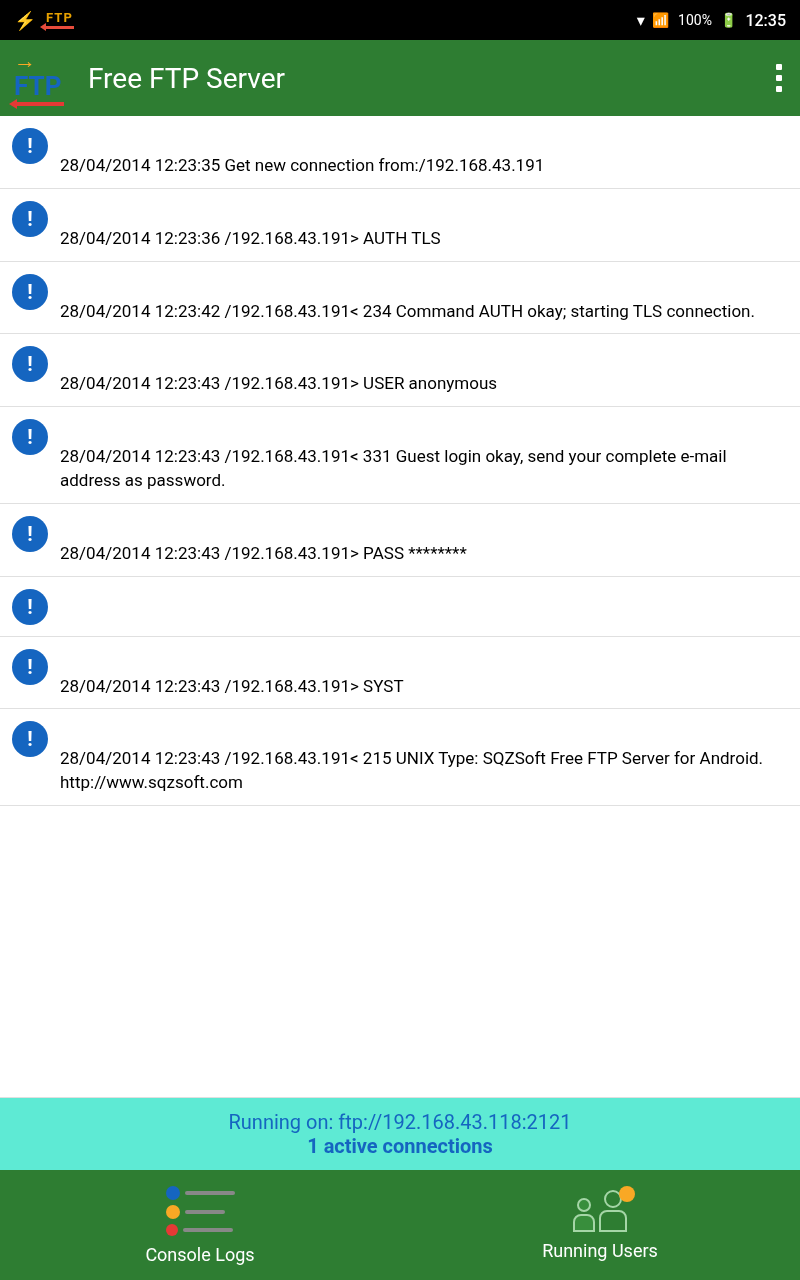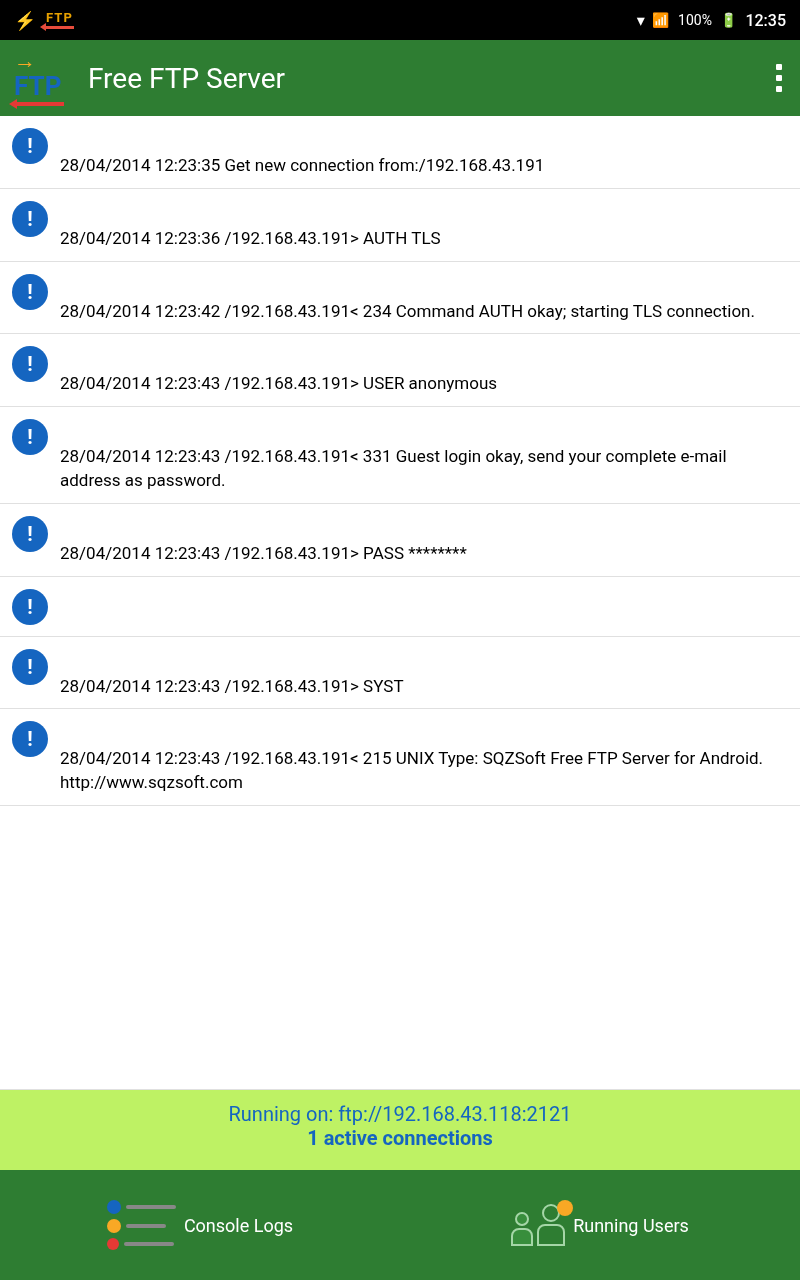--- a/index.html
+++ b/index.html
@@ -178,22 +178,22 @@
       flex: 1;
       color: #000;
       font-size: 17px;
       line-height: 1.4;
       word-break: break-word;
       margin-top: 28px;
     }
 
     
     #status-footer {
-      background: #bef264;
-      padding: 12px 0 20px;
+      background: #5eead4;
+      padding: 12px 0 12px;
       text-align: center;
       border-top: 1px solid #e0e0e0;
     }
     .running-on {
       color: #1565c0;
       font-size: 20px;
       font-weight: 400;
     }
     .active-connections {
       color: #1565c0;
@@ -205,20 +205,21 @@
     
     #bottom-nav {
       background: #2e7d32;
       height: 110px;
       display: flex;
       align-items: stretch;
     }
     .nav-item {
       flex: 1;
       display: flex;
+      flex-direction: column;
       align-items: center;
       justify-content: center;
       gap: 8px;
       cursor: pointer;
     }
     .nav-icon-console {
       display: flex;
       flex-direction: column;
       gap: 5px;
       position: relative;

